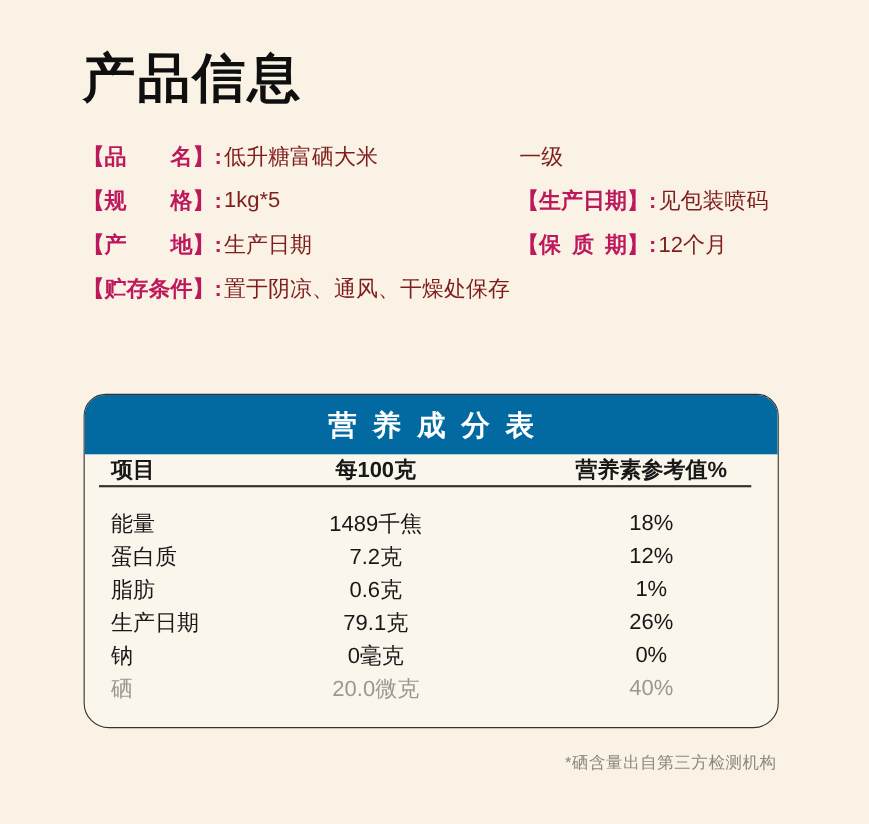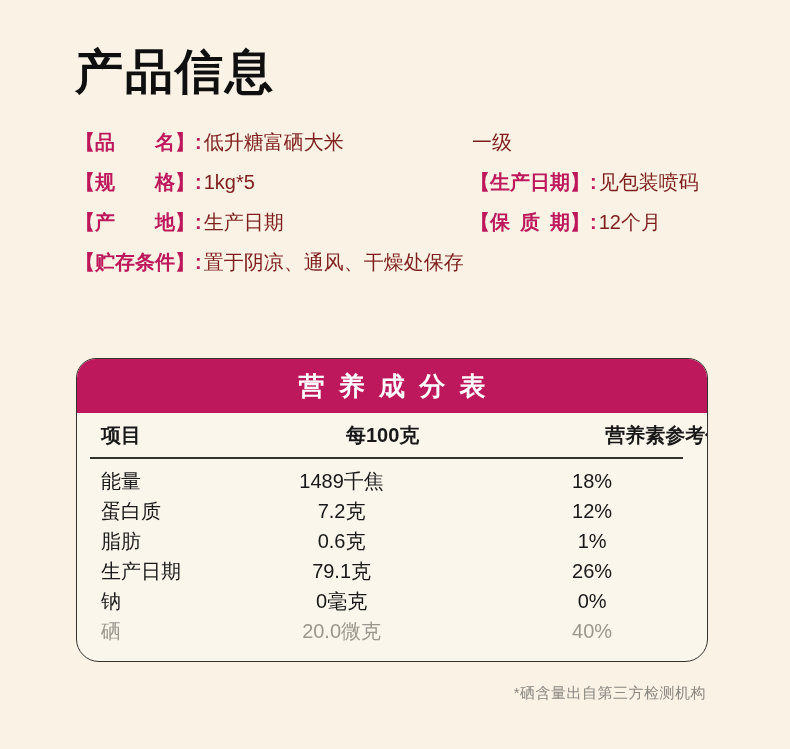--- a/index.html
+++ b/index.html
@@ -55,31 +55,30 @@
     color: #ffffff;
     font-size: 26px;
     font-weight: 700;
     letter-spacing: 0.55em;
     text-indent: 0.55em;
   }
   .nutri-cols {
     display: grid;
     grid-template-columns: 30% 24% 46%;
     align-items: center;
-    height: 44px;
+    height: 28px;
     font-size: 20px;
     font-weight: 700;
-    gap: 41px;
   }
   .nutri-divider {
     height: 2px;
     background: #35332e;
     margin: 0 24px 0 13px;
   }
-  .nutri-rows { padding-top: 7px; }
+  .nutri-rows { padding-top: 18px; }
   .nutri-row {
     display: grid;
     grid-template-columns: 30% 24% 46%;
     align-items: center;
     height: 30px;
     font-size: 20px;
     font-weight: 400;
   }
   .c1 { text-align: left; padding-left: 24px; }
   .c2 { text-align: center; }
@@ -129,21 +128,21 @@
       <span class="info-label">【生产日期】:</span>
       <span class="info-value">见包装喷码</span>
     </div>
     <div class="info-row">
       <span class="info-label">【保 质 期】:</span>
       <span class="info-value">12个月</span>
     </div>
   </div>
 
   <div class="nutri">
-    <div class="nutri-head" style="background:#be185d">营养成分表</div>
+    <div class="nutri-head" style="background:#0369a1">营养成分表</div>
 
     <div class="nutri-cols">
       <span class="c1">项目</span>
       <span class="c2">每100克</span>
       <span class="c3">营养素参考值%</span>
     </div>
     <div class="nutri-divider"></div>
 
     <div class="nutri-rows">
       <div class="nutri-row">

